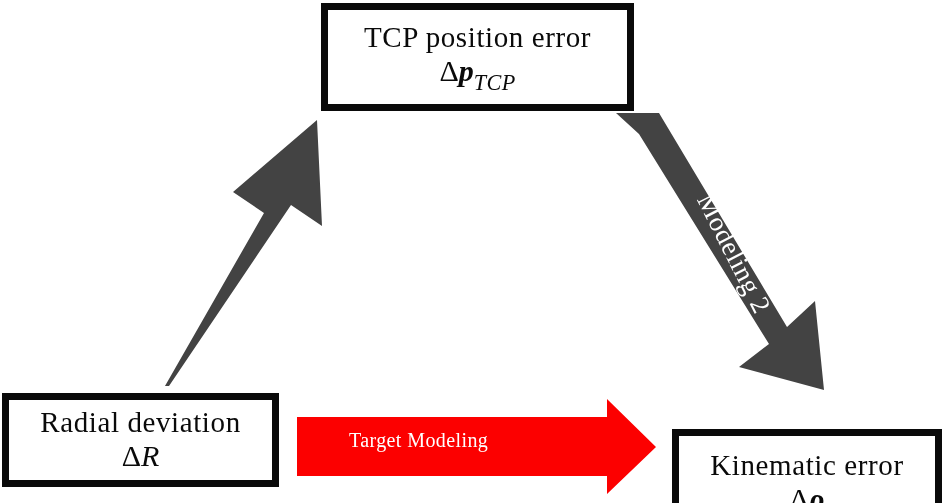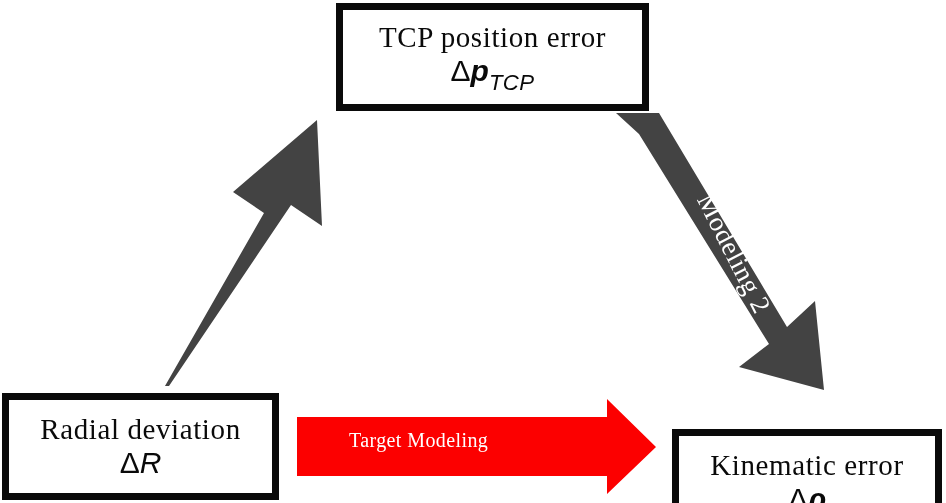--- a/index.html
+++ b/index.html
@@ -37,21 +37,21 @@
   }
   .node-title {
     font-family: "Liberation Serif", serif;
     font-size: 29px;
     color: #0a0a0a;
     line-height: 1.12;
     letter-spacing: 0.6px;
     white-space: nowrap;
   }
   .node-symbol {
-    font-family: Liberation Sans, sans-serif;
+    font-family: Liberation Serif, serif;
     font-size: 30px;
     color: #0a0a0a;
     line-height: 1.15;
     white-space: nowrap;
     margin-top: 1px;
   }
   .sym-italic {
     font-style: italic;
   }
   .sym-bolditalic {
@@ -62,31 +62,31 @@
     font-style: italic;
     font-size: 0.74em;
     vertical-align: sub;
     position: relative;
     top: 2px;
     letter-spacing: 0.4px;
   }
 
   
   #box-tcp {
-    left: 336px;
+    left: 321px;
     top: 3px;
     width: 313px;
     height: 108px;
   }
   
   #box-radial {
     left: 2px;
     top: 393px;
     width: 277px;
-    height: 107px;
+    height: 94px;
   }
   
   #box-kinematic {
     left: 672px;
     top: 393px;
     width: 270px;
     height: 107px;
     margin-top: 36px;
   }
 

